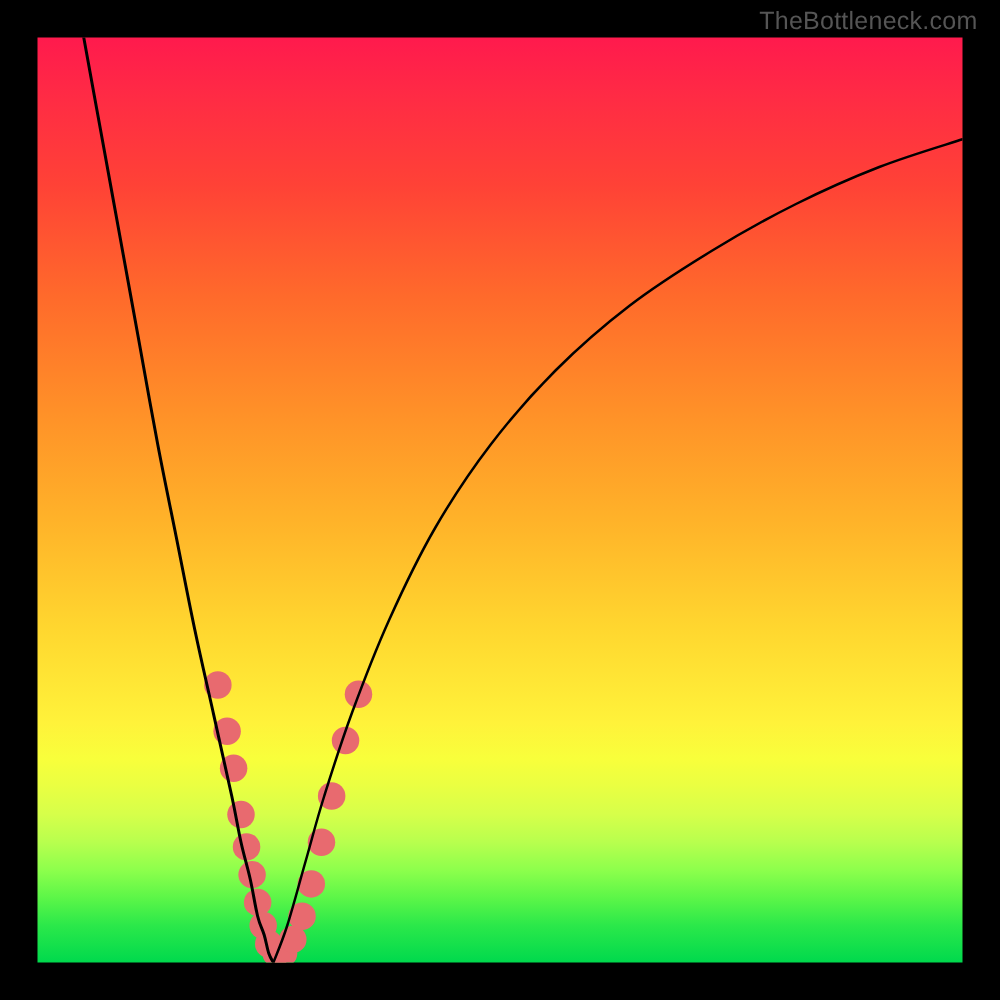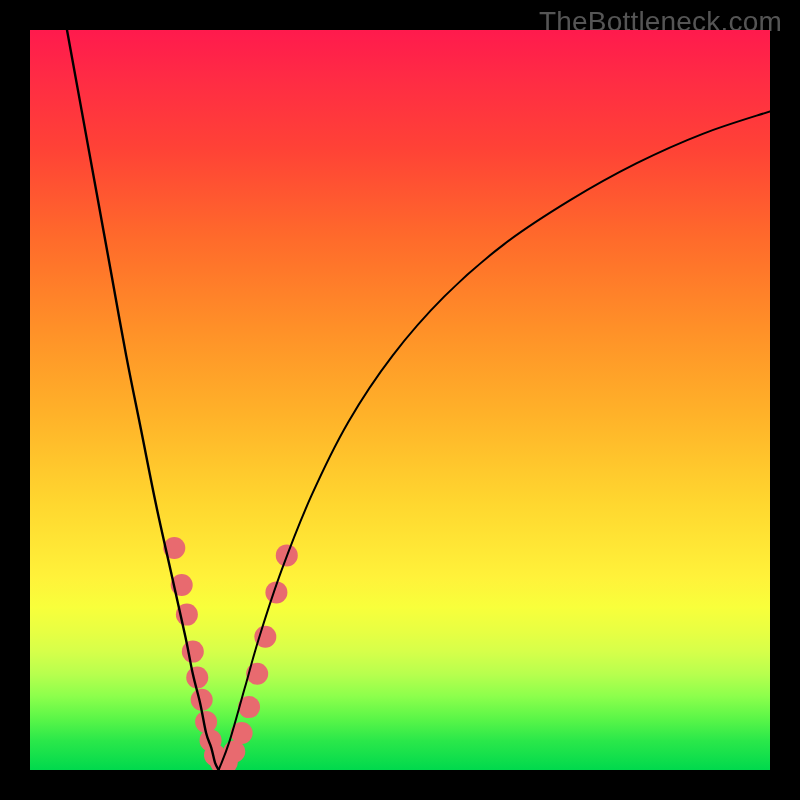--- a/index.html
+++ b/index.html
@@ -43,21 +43,21 @@
       #5cf648 93%,
       #2be84a 96%,
       #00d94d 100%
     );
   }
   .watermark {
     position: absolute;
     top: 6px;
     right: 18px;
     color: #555;
-    font-size: 28px;
+    font-size: 20px;
     font-weight: 500;
     letter-spacing: 0.2px;
   }
   svg.curves {
     position: absolute;
     left: 0;
     top: 0;
     width: 740px;
     height: 740px;
   }

